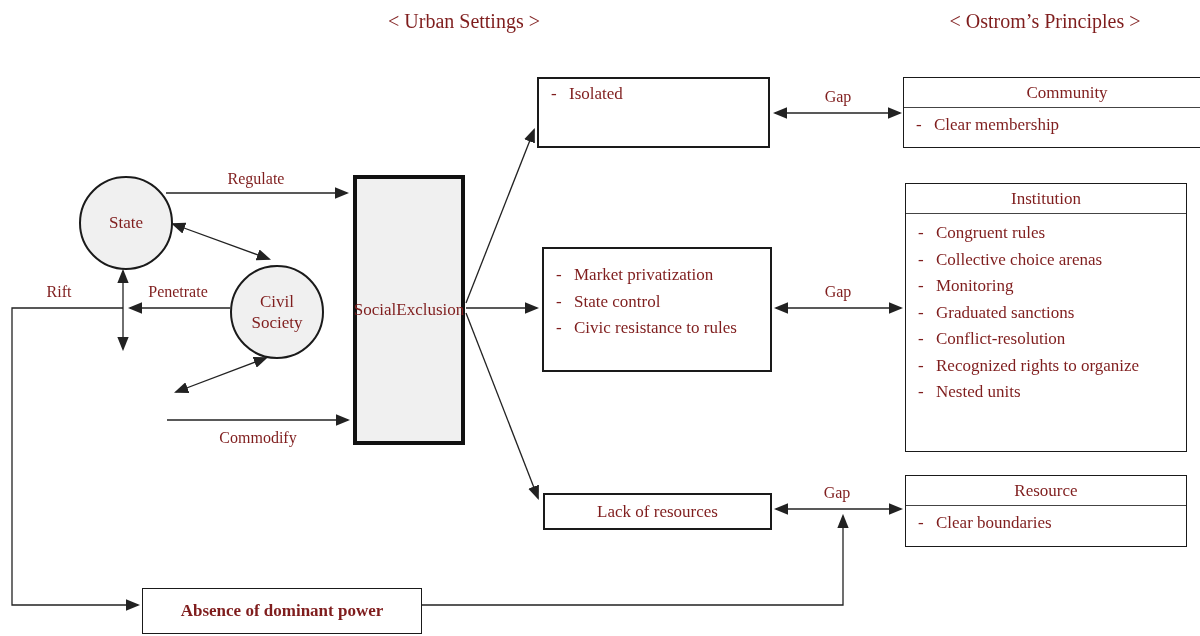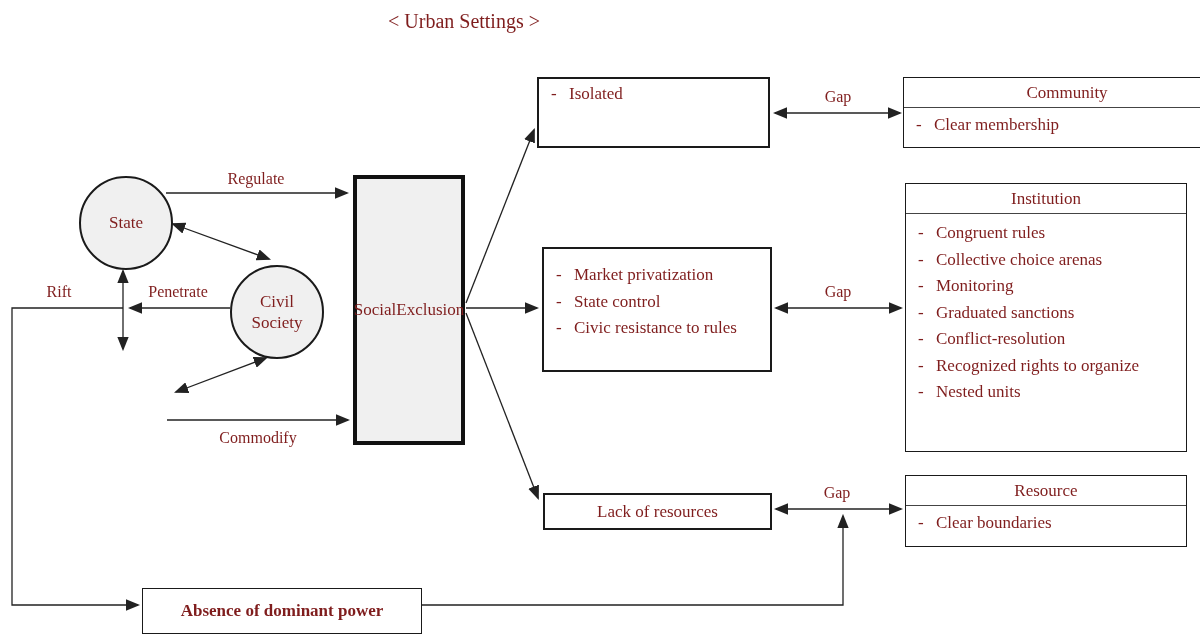--- a/index.html
+++ b/index.html
@@ -55,20 +55,21 @@
       <path d="M466,313 L538,498" marker-end="url(#ah)"></path>
       <path d="M775,113 L900,113" marker-start="url(#ah)" marker-end="url(#ah)"></path>
       <path d="M776,308 L901,308" marker-start="url(#ah)" marker-end="url(#ah)"></path>
       <path d="M776,509 L901,509" marker-start="url(#ah)" marker-end="url(#ah)"></path>
       <path d="M123,308 L12,308 L12,605 L138,605" marker-end="url(#ah)"></path>
       <path d="M422,605 L843,605 L843,516" marker-end="url(#ah)"></path>
     </g>
   </svg>
 
   <div class="lbl section-title" style="left:464px;top:21px;">&lt; Urban Settings &gt;</div>
+  <div class="lbl section-title" style="left:1045px;top:21px;">&lt; Ostrom’s Principles &gt;</div>
 
   <div class="circle" style="left:79px;top:176px;width:90px;height:90px;">
     <span>State</span>
   </div>
   <div class="circle" style="left:230px;top:265px;width:90px;height:90px;">
     <span>Civil</span>
     <span>Society</span>
   </div>
 
   <div class="sebox">

